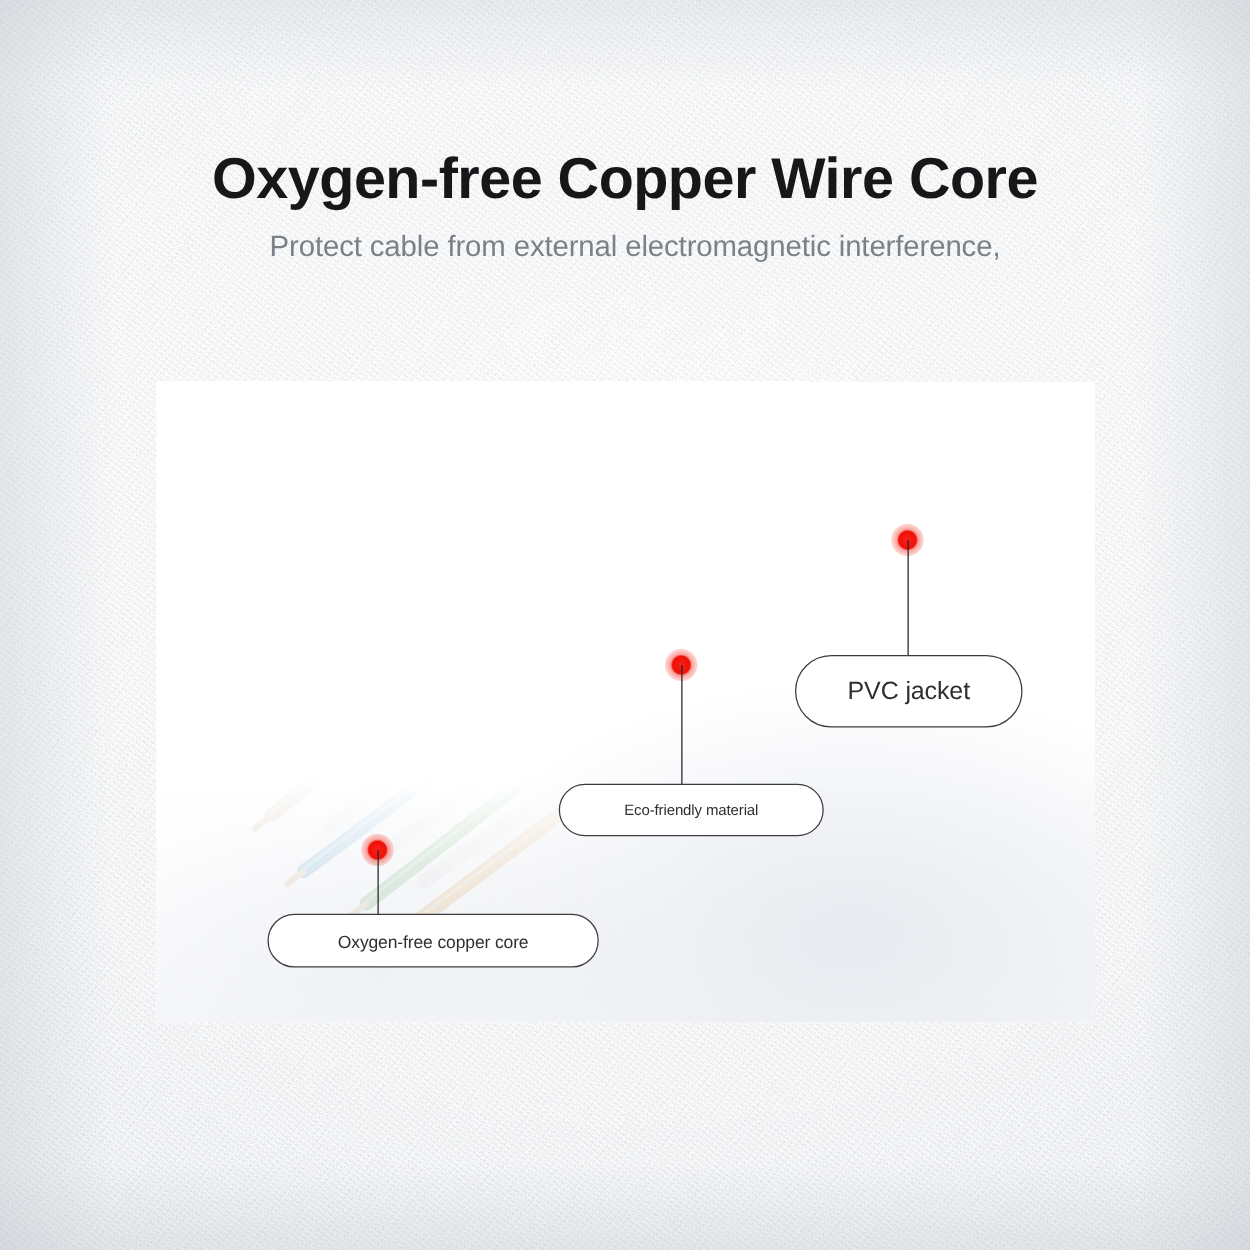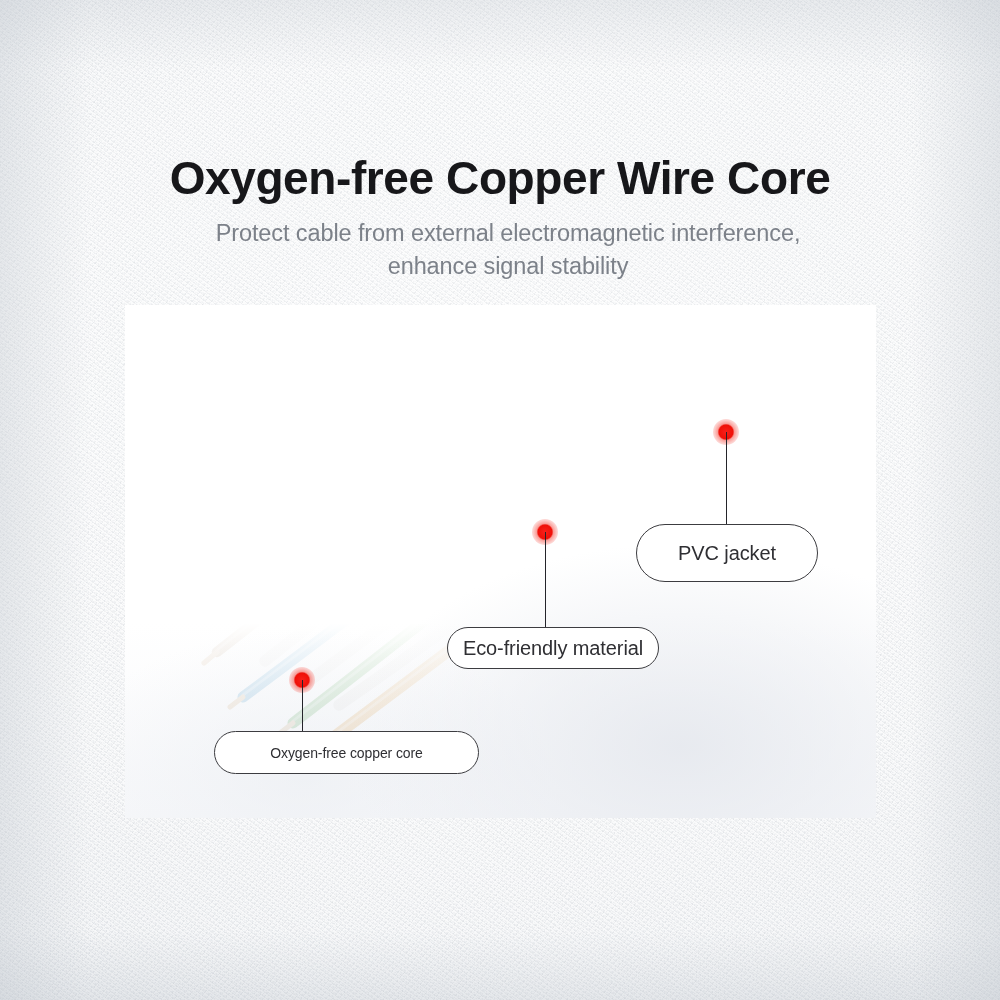--- a/index.html
+++ b/index.html
@@ -63,21 +63,20 @@
   }
 
   
   #heading {
     position: absolute;
     left: 0;
     top: 118px;
     width: 1000px;
     text-align: center;
     z-index: 5;
-    margin-top: 36px;
   }
   #title {
     font-size: 46px;
     font-weight: bold;
     color: #17171a;
     letter-spacing: -0.4px;
     line-height: 1.06;
     font-stretch: condensed;
     white-space: nowrap;
   }
@@ -155,21 +154,21 @@
     height: 26px;
     border-radius: 50%;
     background: radial-gradient(circle at 50% 50%,
         #f7201a 0%, #f01109 34%, #f01109 38%,
         rgba(245,80,70,0.55) 46%, rgba(248,120,112,0.40) 62%,
         rgba(250,160,155,0.18) 80%, rgba(255,200,196,0.0) 100%);
   }
 
   
   #pill-copper { left: 214px; top: 731px; width: 265px; height: 43px; font-size: 14px; }
-  #pill-eco    { left: 447px; top: 627px; width: 212px; height: 42px; font-size: 20px; }
+  #pill-eco    { left: 447px; top: 627px; width: 212px; height: 42px; font-size: 12px; }
   #pill-pvc    { left: 636px; top: 524px; width: 182px; height: 58px; font-size: 20px; }
 
   #dot-copper { left: 289px; top: 667px; }
   #dot-eco    { left: 532px; top: 519px; }
   #dot-pvc    { left: 713px; top: 419px; }
 
   #line-copper { left: 301.5px; top: 680px; height: 53px; }
   #line-eco    { left: 544.5px; top: 532px; height: 96px; }
   #line-pvc    { left: 725.5px; top: 432px; height: 93px; }
 </style>
@@ -178,21 +177,20 @@
 
 <div id="page">
 
   <div id="bg-texture"></div>
   <div id="bg-vignette"></div>
 
   <div id="heading">
     <div id="title">Oxygen-free Copper Wire Core</div>
     <div id="subtitle">
       <span class="ln">Protect cable from external electromagnetic interference,</span>
-      <span class="ln">enhance signal stability</span>
     </div>
   </div>
 
   <div id="photo-panel">
 
     <svg class="photo-svg" viewBox="0 0 751 513">
       <defs>
 
         <linearGradient id="jacketTop" x1="0" y1="0" x2="0.25" y2="1">
           <stop offset="0%" stop-color="#cde5fa"></stop>

